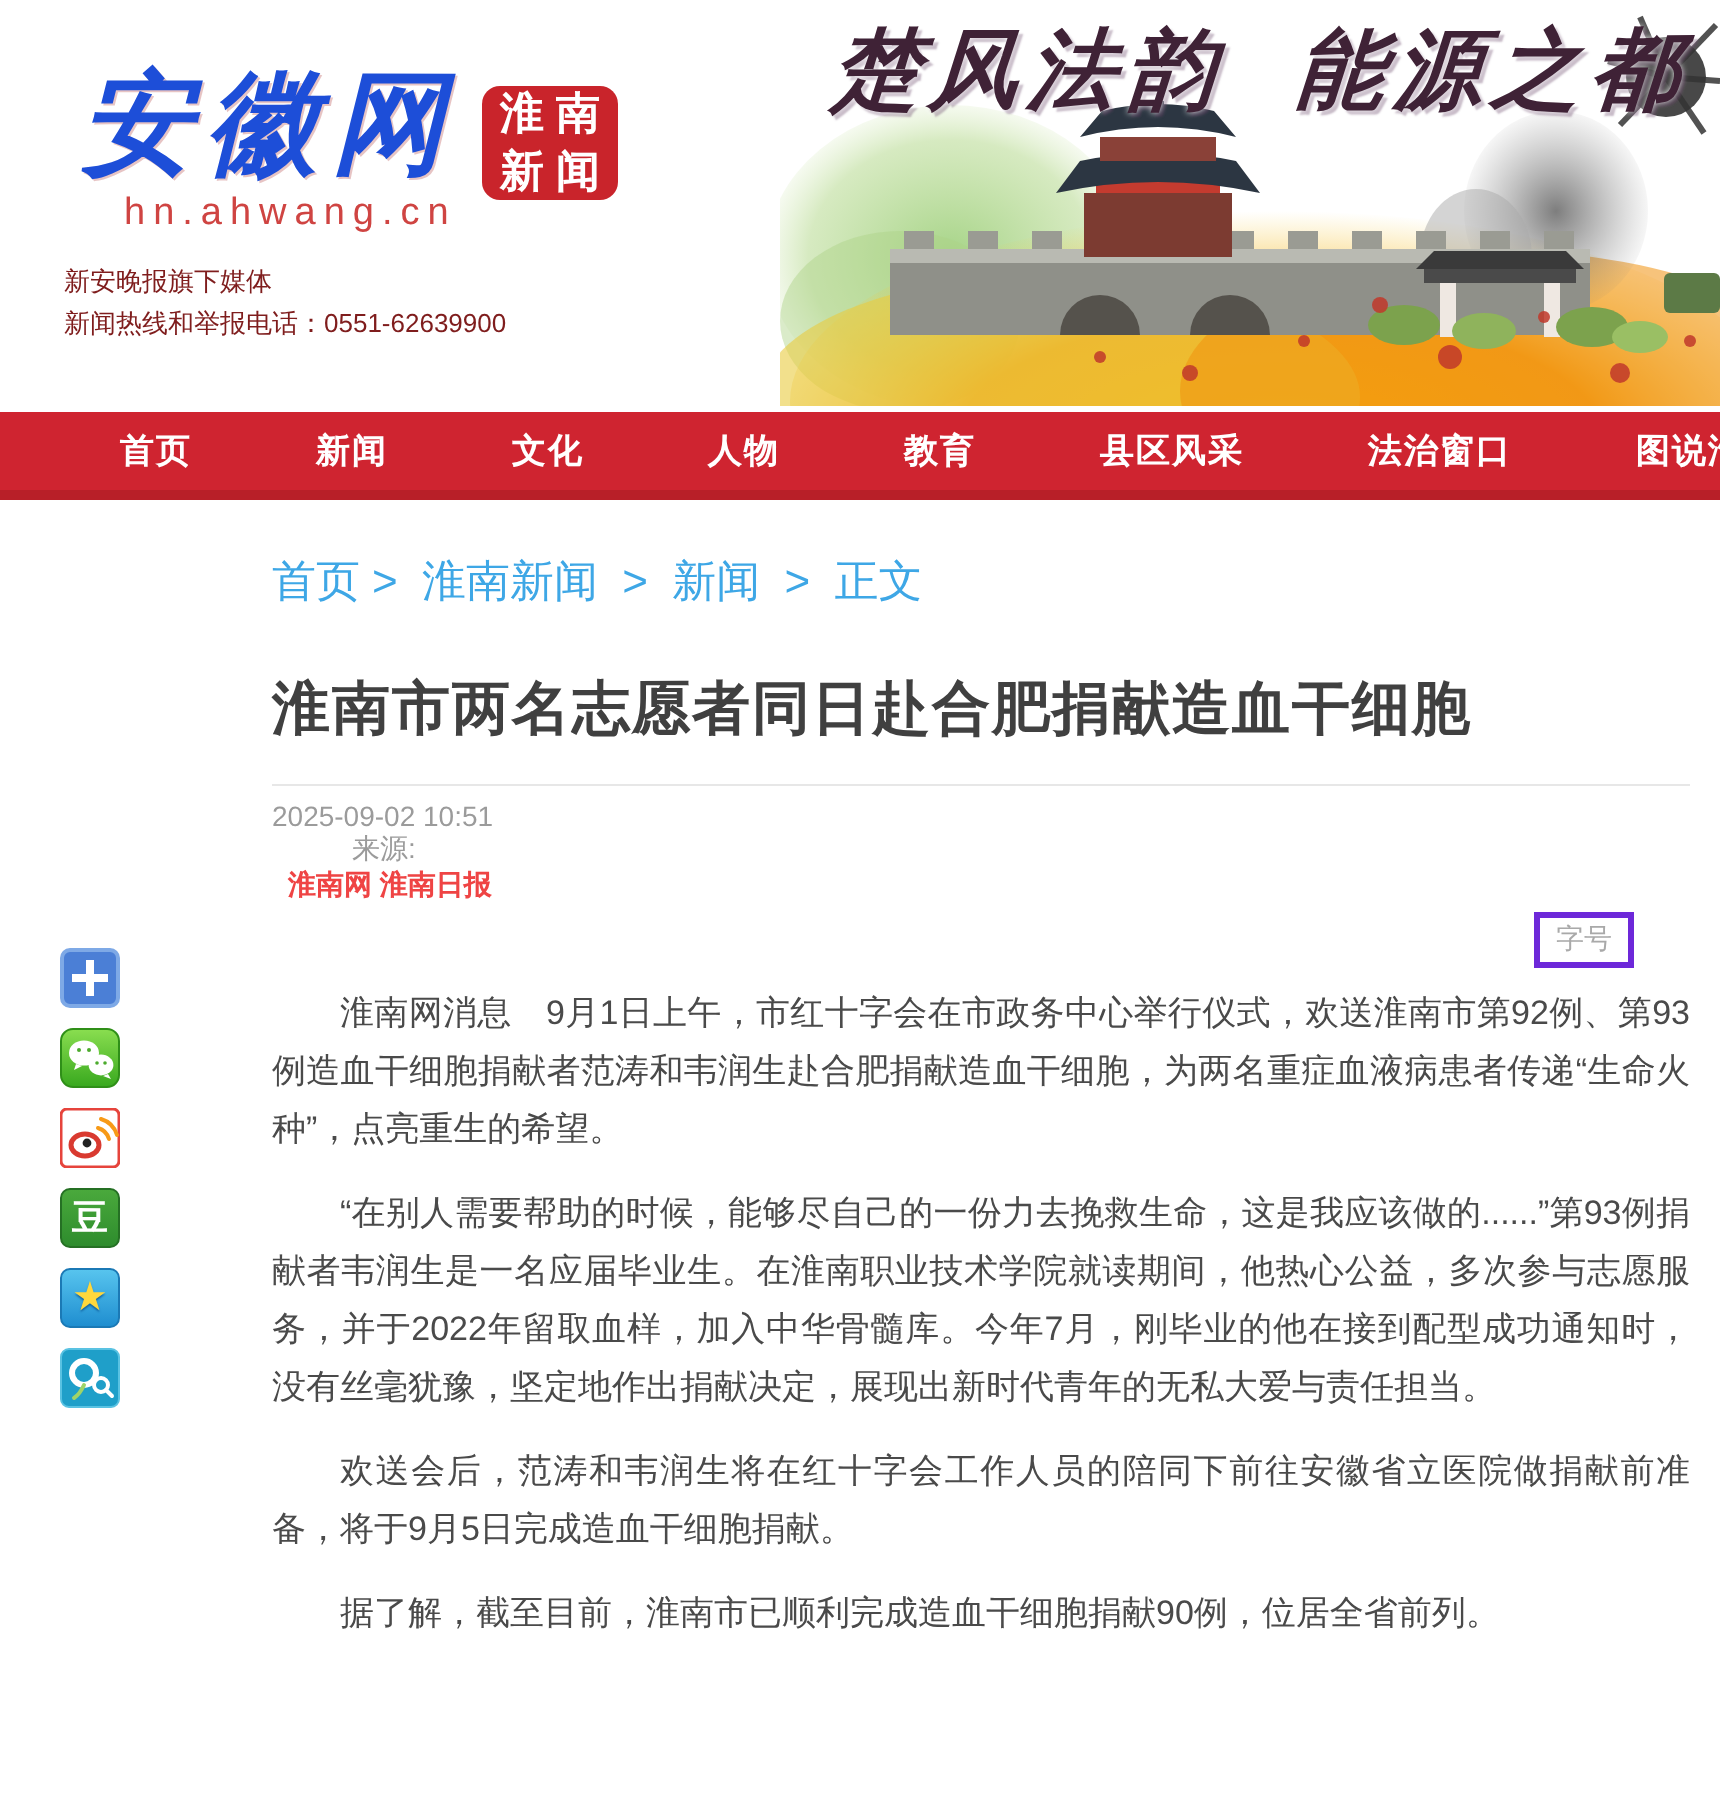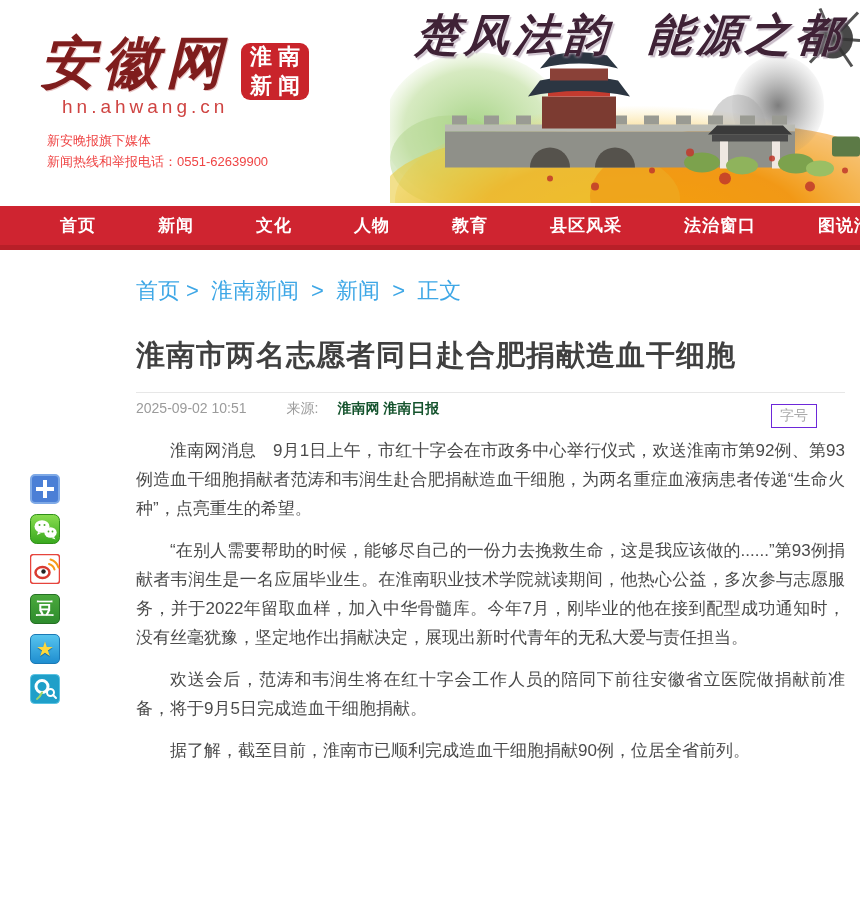--- a/index.html
+++ b/index.html
@@ -11,39 +11,39 @@
     overflow: hidden;
   }
 
   
   .header { position: relative; height: 206px; background: #fff; }
 
   .logo-zone { position: absolute; left: 40px; top: 30px; }
   .logo-row { display: flex; align-items: flex-start; }
   .logo-script {
     font-size: 56px; font-weight: 900; font-style: italic;
-    color: #7f1d1d; letter-spacing: 7px; line-height: 64px;
+    color: #1d4ed8; letter-spacing: 7px; line-height: 64px;
     text-shadow: 1px 1px 0 rgba(160,20,20,.25);
     font-family: "DejaVu Serif", serif;
   }
   .logo-domain {
     margin-top: 2px; margin-left: 22px;
     color: #cf4442; font-size: 19px; letter-spacing: 4px; font-weight: 400;
   }
   .logo-badge {
     margin-left: 12px; margin-top: 13px;
     width: 68px; height: 57px; background: #c9242b; border-radius: 9px;
     display: flex; flex-direction: column; justify-content: center;
     align-items: center; gap: 5px;
   }
   .logo-badge .badge-line {
     color: #fff; font-size: 22px; font-weight: 600; line-height: 24px;
     letter-spacing: 6px; padding-left: 6px; white-space: nowrap;
   }
-  .taglines { position: absolute; left: 47px; top: 130px; color: #ef4444; font-size: 13px; line-height: 21px; }
+  .taglines { position: absolute; left: 32px; top: 130px; color: #7f1d1d; font-size: 13px; line-height: 21px; }
 
   
   .banner { position: absolute; right: 0; top: 0; width: 470px; height: 203px; overflow: hidden; }
   .banner svg { position: absolute; left: 0; top: 0; }
   .banner-slogan {
     position: absolute; left: 26px; top: 6px; width: 440px;
     font-family: "DejaVu Serif", serif;
     font-size: 44px; font-weight: 900; font-style: italic;
     color: #3f2236; letter-spacing: 5px; word-spacing: 16px; white-space: nowrap;
     transform: skewX(-4deg);
@@ -67,26 +67,26 @@
   .crumb { cursor: pointer; }
   .crumb-sep { margin: 0 6px; }
 
   
   .content { margin-left: 136px; width: 709px; position: relative; }
   .article-title {
     margin-top: 29px; font-size: 29px; font-weight: 600; color: #404040;
     letter-spacing: 1px; line-height: 40px;
   }
   .title-divider { border: none; border-top: 1px solid #e7e7e7; margin-top: 17px; }
-  .meta-row { display: flex; align-items: flex-start; margin-top: 7px; font-size: 14px; color: #9b9b9b; }
+  .meta-row { display: flex; align-items: flex-start; margin-top: 7px; font-size: 14px; color: #9b9b9b; flex-direction: column; }
   .meta-source-label { margin-left: 40px; }
-  .meta-source { color: #14532d; font-weight: bold; margin-left: 19px; }
+  .meta-source { color: #ef4444; font-weight: bold; margin-left: 8px; }
   .font-size-btn {
     margin-left: auto; margin-right: 28px; margin-top: 4px;
-    border: 1px solid #6d28d9; color: #a9a9a9; background: #fff;
+    border: 3px solid #6d28d9; color: #a9a9a9; background: #fff;
     font-size: 14px; padding: 2px 8px 3px; cursor: pointer; line-height: 17px;
   }
   .article-body {
     margin-top: 8px; font-size: 17px; color: #4a4a4a;
     line-height: 29px; text-align: justify;
   }
   .article-body p { text-indent: 2em; margin-bottom: 13px; }
 
   
   .share-bar {

